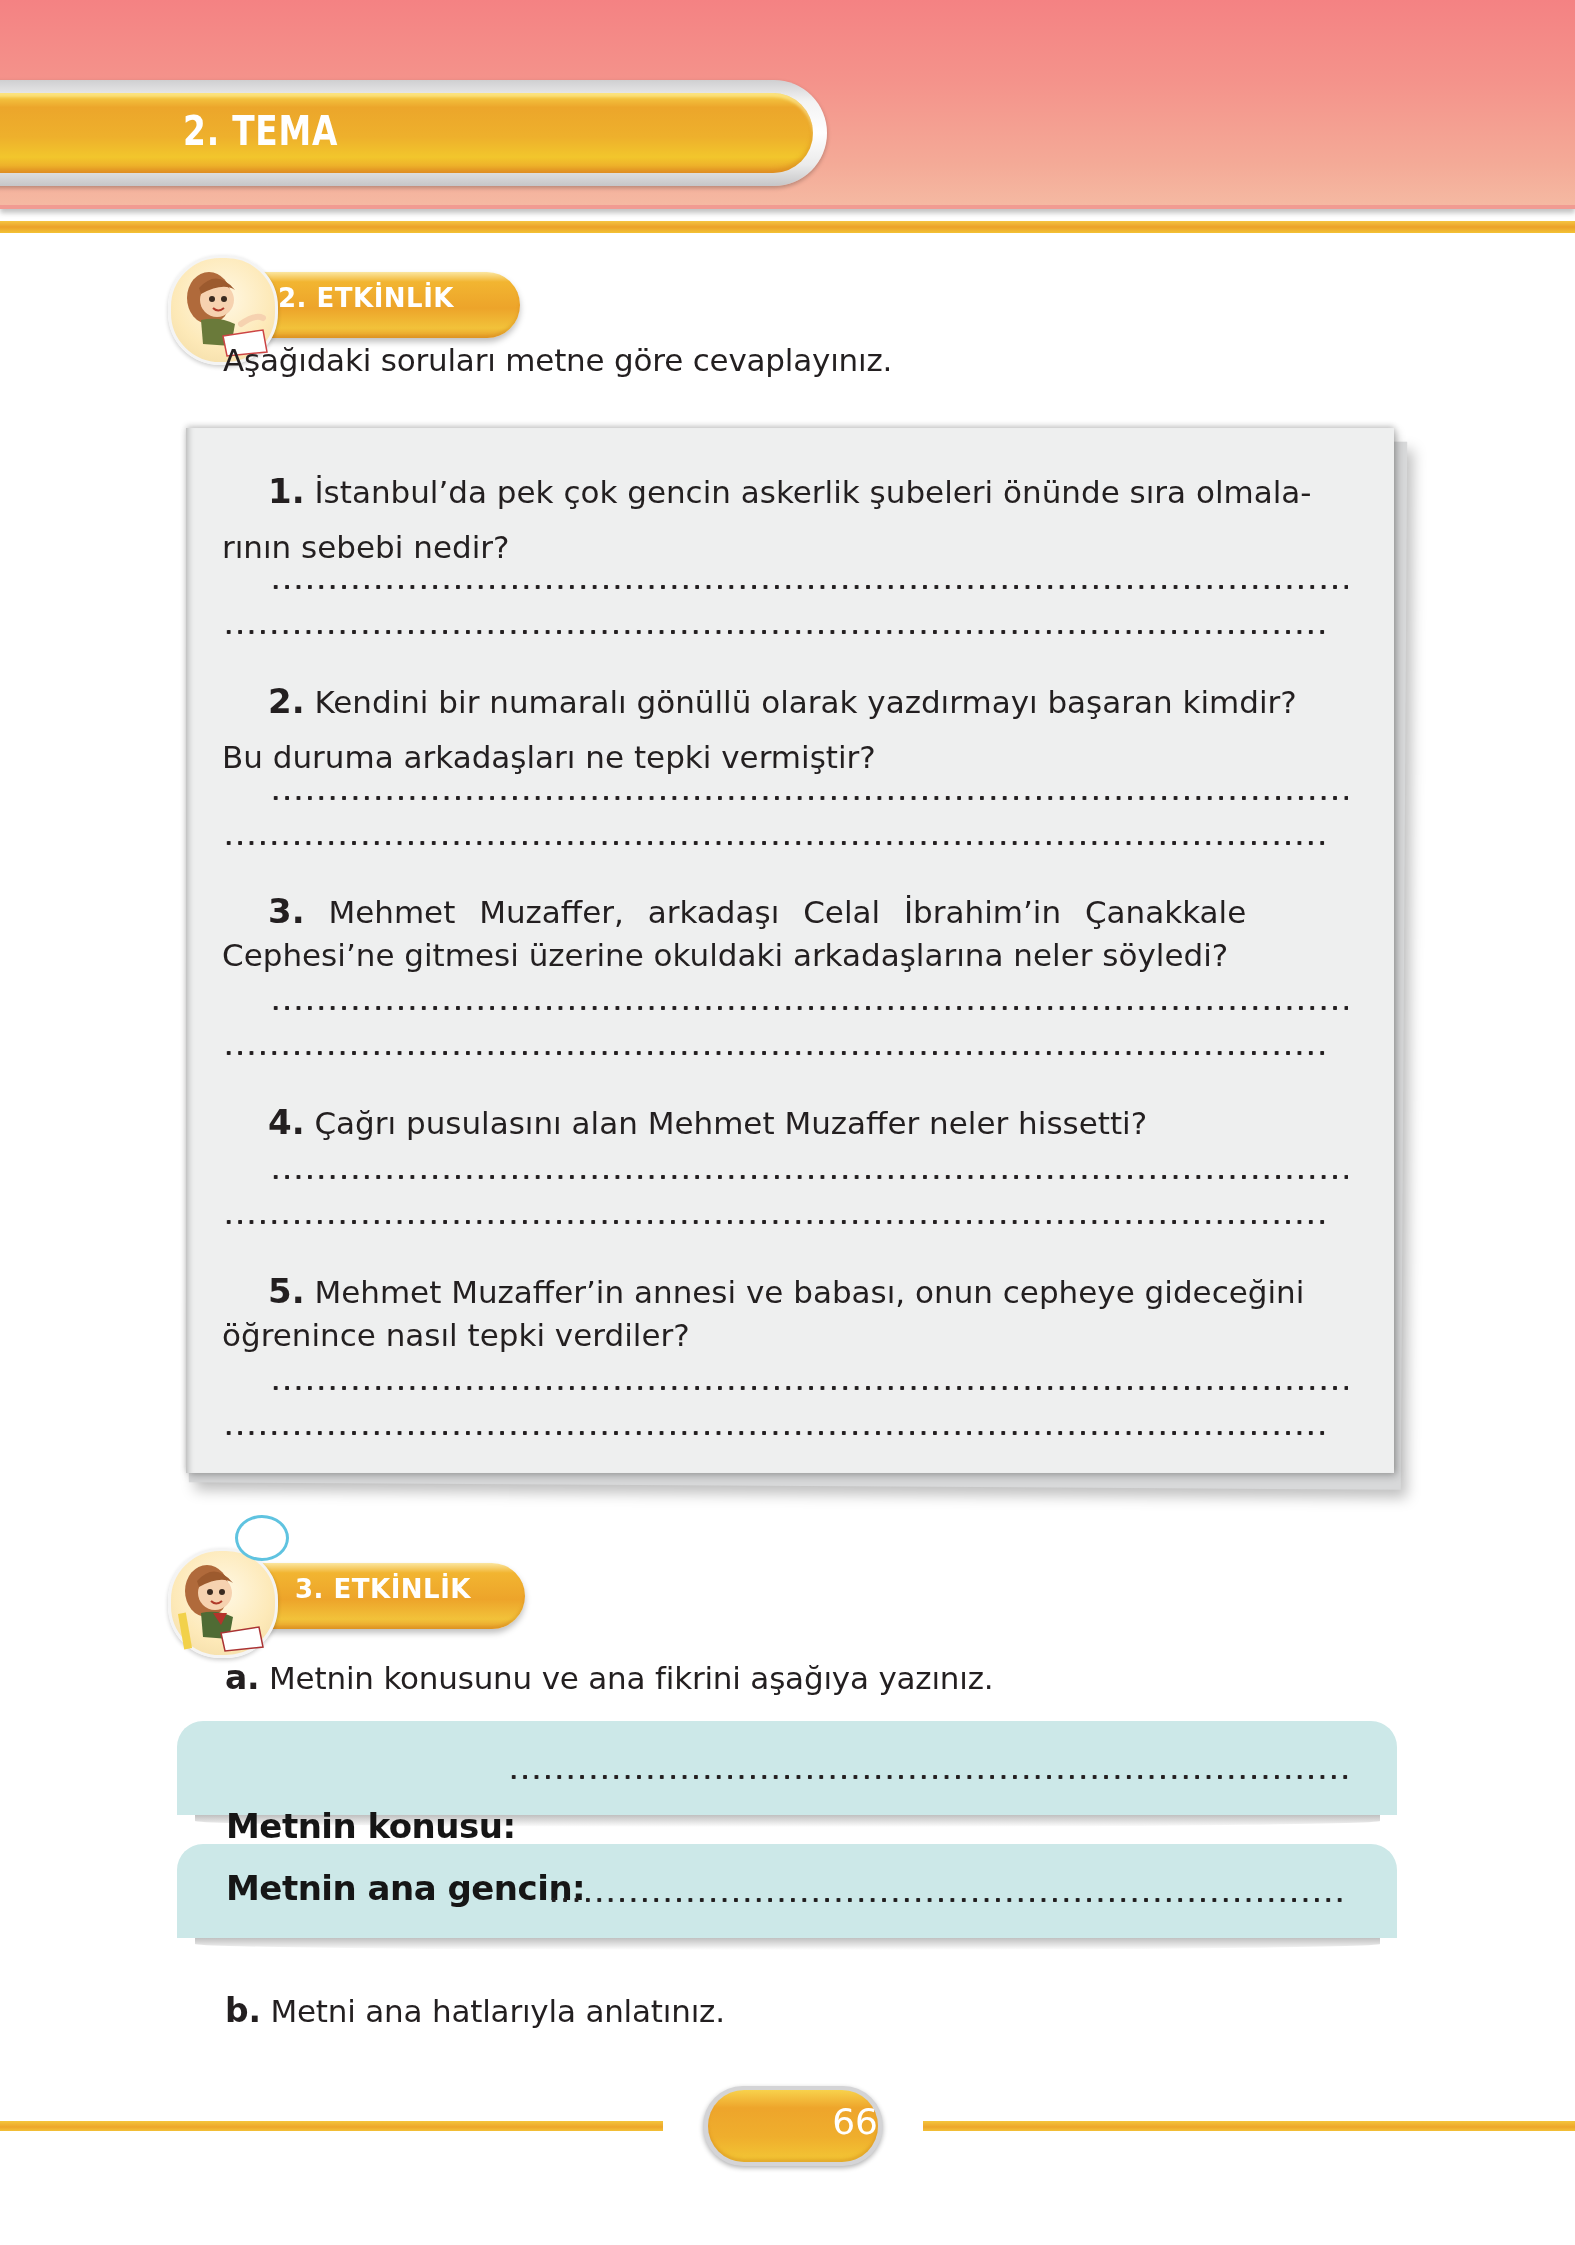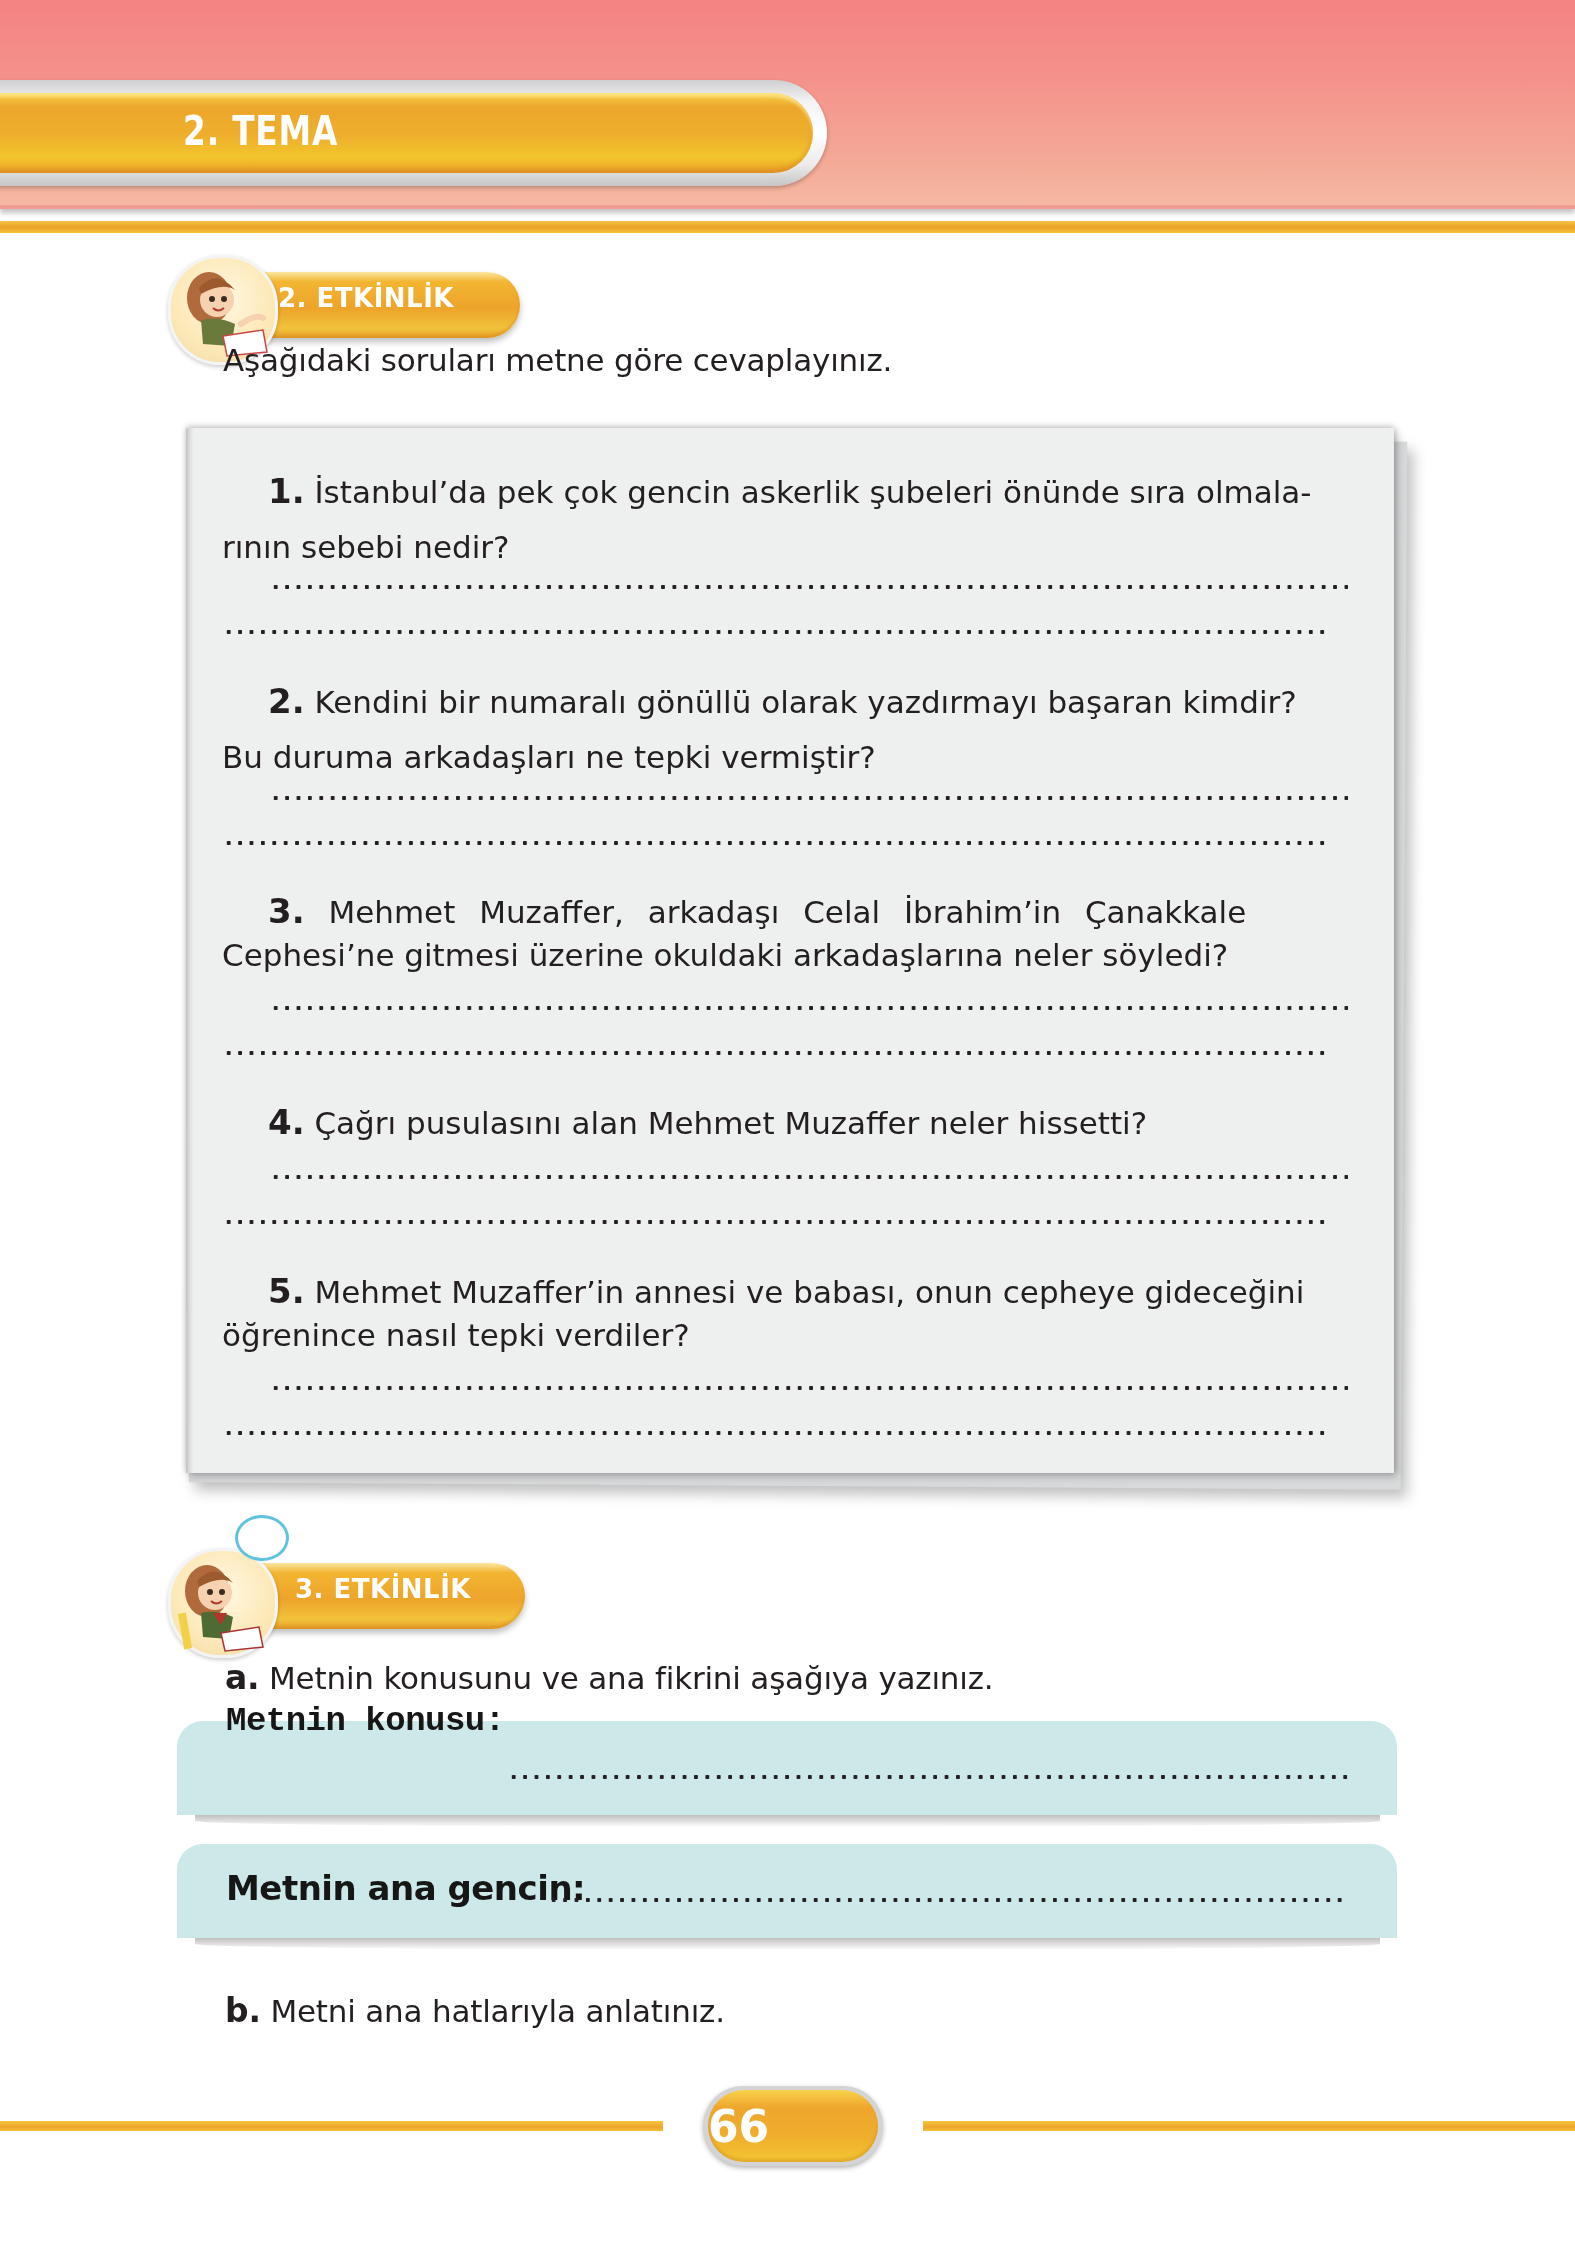--- a/index.html
+++ b/index.html
@@ -106,22 +106,22 @@
   .page-pill-outer {
     left:703px; top:2086px; width:180px; height:80px; border-radius:40px;
     background:#d4d4d6; box-shadow:0 2px 5px rgba(0,0,0,0.3);
   }
   .page-pill {
     left:708px; top:2090px; width:170px; height:72px; border-radius:36px;
     background:linear-gradient(180deg,#f8d24c 0%,#eea52b 25%,#efae2d 65%,#f3c735 100%);
     box-shadow:inset 0 -3px 3px rgba(200,120,20,0.35);
   }
   .page-num {
-    left:708px; top:2101px; width:170px; text-align:left;
-    font-size:44px; font-weight:bold; color:#ffffff;
+    left:708px; top:2101px; width:170px; text-align:right;
+    font-size:36px; font-weight:normal; color:#ffffff;
   }
 </style>
 </head>
 <body>
 
 <div class="abs header-band"></div>
 <div class="abs theme-pill-outer"></div>
 <div class="abs theme-pill"></div>
 <div class="abs theme-title">2. TEMA</div>
 <div class="abs top-rule"></div>
@@ -198,21 +198,21 @@
   </svg>
 </div>
 <div class="abs" style="left:235px; top:1515px; width:48px; height:40px; border-radius:50%; background:#ffffff; border:3px solid #5fc3e0;"></div>
 
 <div class="abs body-text" style="left:225px; top:1658px;">
   <span style="font-weight:bold; font-size:33px;">a.</span><span> Metnin konusunu ve ana fikrini aşağıya yazınız.</span>
 </div>
 
 <div class="abs teal-box" style="top:1721px;"></div>
 <div class="abs teal-shadow" style="top:1815px;"></div>
-<div class="abs teal-label" style="left:226px; top:1702px;font-family:Liberation Mono, monospace;">Metnin konusu:</div>
+<div class="abs teal-label" style="left:226px; top:1806px;">Metnin konusu:</div>
 <div class="dots" style="left:508px; top:1772px; width:844px;"></div>
 
 <div class="abs teal-box" style="top:1844px;"></div>
 <div class="abs teal-shadow" style="top:1938px;"></div>
 <div class="abs teal-label" style="left:226px; top:1868px;">Metnin ana gencin:</div>
 <div class="dots" style="left:548px; top:1895px; width:796px;"></div>
 
 <div class="abs body-text" style="left:225px; top:1991px;">
   <span style="font-weight:bold; font-size:33px;">b.</span><span> Metni ana hatlarıyla anlatınız.</span>
 </div>

